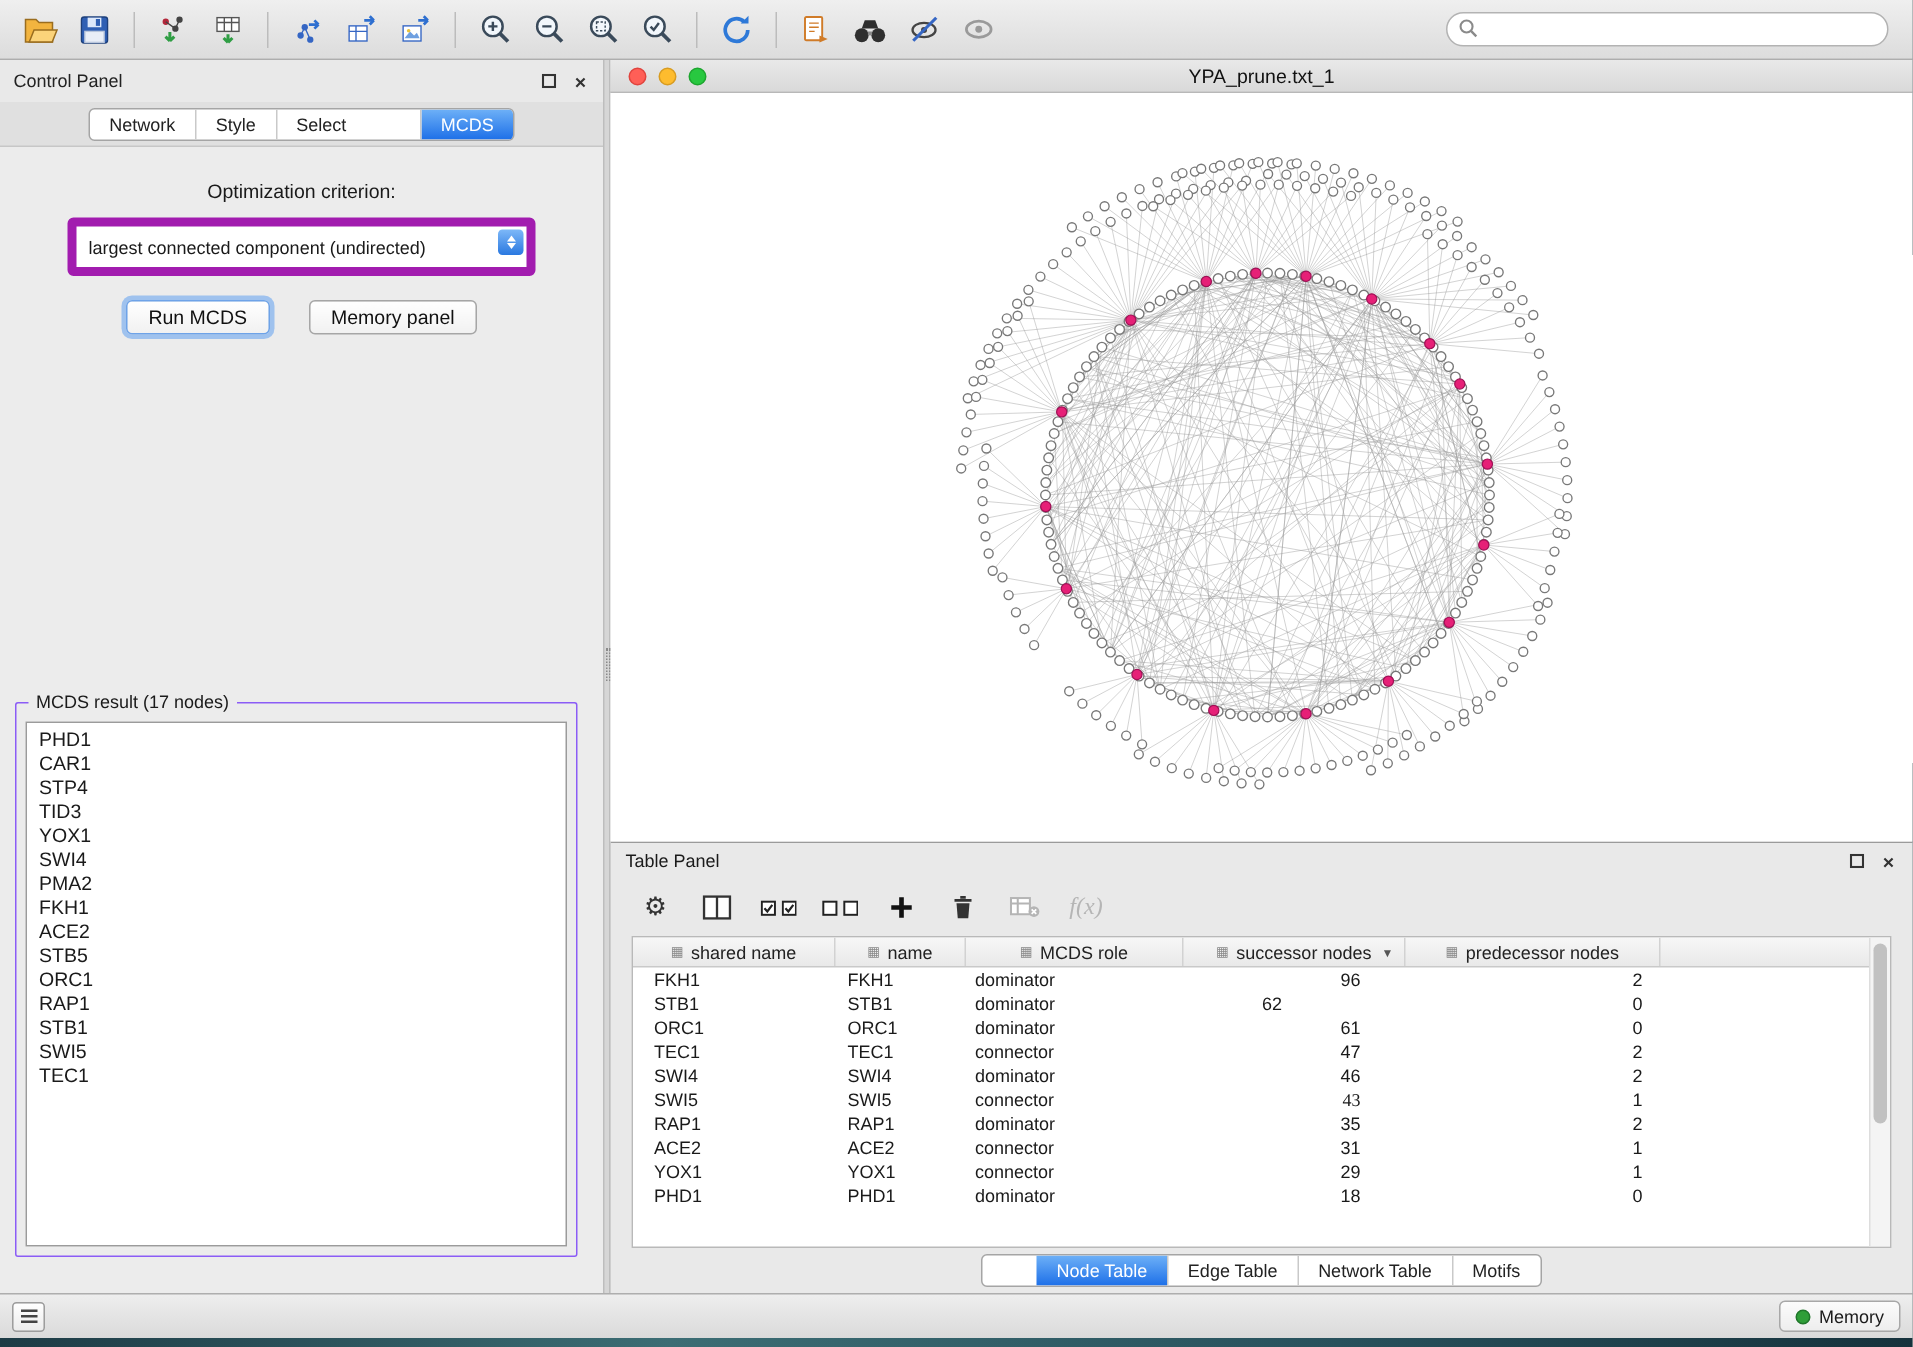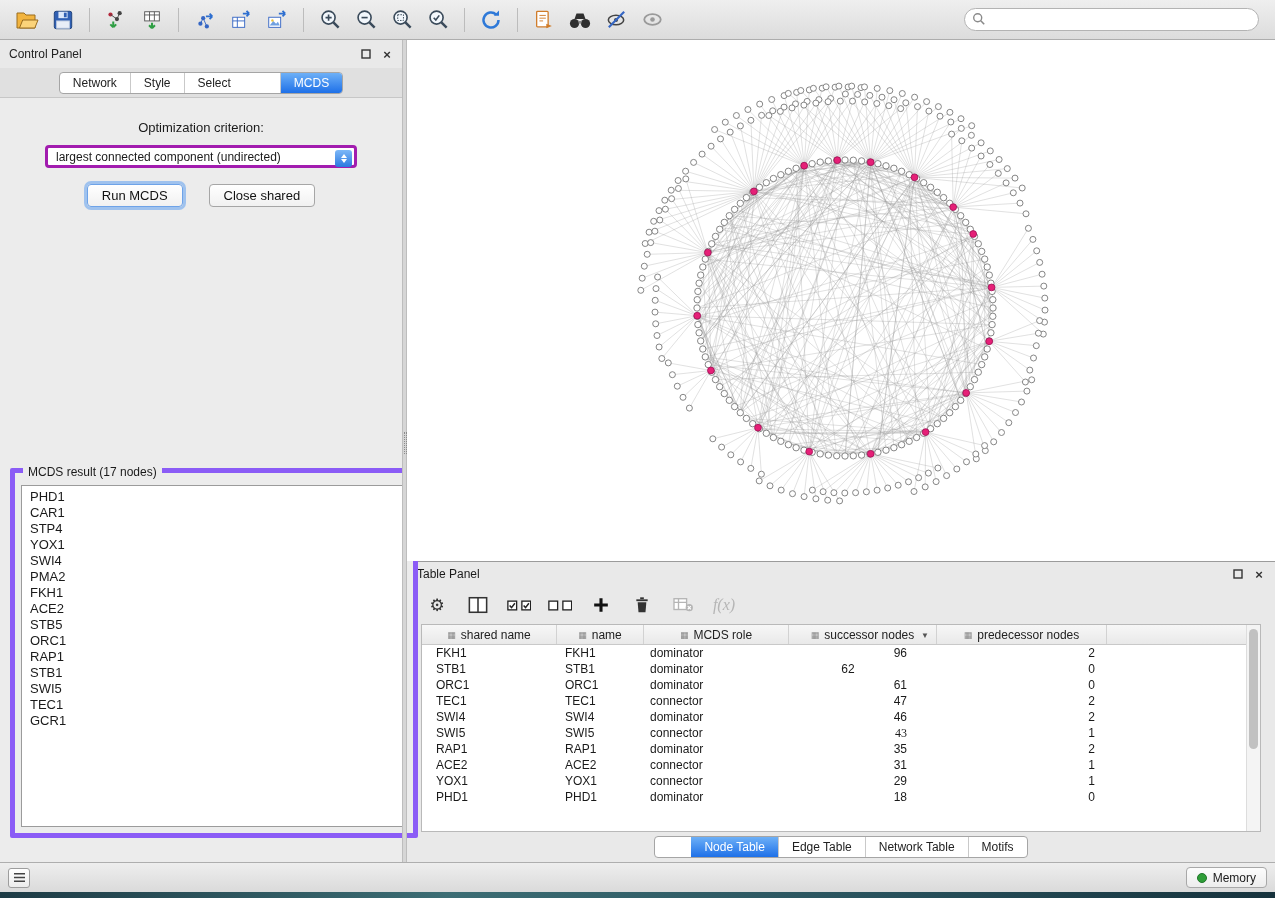--- a/index.html
+++ b/index.html
@@ -27,34 +27,34 @@
   .win-btn { width:12px; height:12px; display:flex; align-items:center; justify-content:center; font-size:13px; font-weight:bold; color:#333; cursor:default; }
   .cp-tabs-row { height:30px; flex:none; display:flex; justify-content:center; align-items:center;
                  background:#e0e0e0; border-bottom:1px solid #c7c7c7; }
   .seg { display:inline-flex; background:#fff; border:1px solid #a5a5a5; border-radius:4px; overflow:hidden; }
   .seg button { border:none; background:transparent; padding:3px 13px; font-size:12px; font-family:inherit;
                 border-left:1px solid #c9c9c9; color:#222; cursor:default; }
   .seg button:first-child { border-left:none; }
   .seg button.selected { background:linear-gradient(#6db0f7,#1e70e8); color:#fff;margin-left:36px; }
   .cp-content { flex:1; position:relative; background:#ececec; padding-top:12px; }
   .opt-label { text-align:center; font-size:13px; margin:10px 0 10px; }
-  .dropdown { width:312px; height:23px; margin:0 auto; background:#fff; border:3px solid #a21caf; border-radius:4px;
+  .dropdown { width:312px; height:39px; margin:0 auto; background:#fff; border:6px solid #a21caf; border-radius:4px;
               position:relative; display:flex; align-items:center; font-size:12px; padding-left:8px; cursor:default; }
   .dd-stepper { position:absolute; right:2px; top:2px; width:17px; height:17px; border-radius:3px;
                 background:linear-gradient(#7db8f8,#2a78e0); display:flex; flex-direction:column;
                 align-items:center; justify-content:center; gap:1px; }
   .dd-stepper i { display:block; width:0; height:0; border-left:3.5px solid transparent; border-right:3.5px solid transparent; }
   .dd-stepper i.up { border-bottom:4px solid #fff; }
   .dd-stepper i.dn { border-top:4px solid #fff; }
   .cp-buttons { display:flex; justify-content:center; gap:26px; margin-top:16px; }
   .btn { height:23px; padding:0 14px; font-size:13px; font-family:inherit; background:linear-gradient(#ffffff,#f1f1f1);
          border:1px solid #a6a6a6; border-radius:4px; cursor:default; color:#111; }
   .btn.focus-ring { border-color:#6ea3e8; box-shadow:0 0 0 3px rgba(96,160,240,0.55); }
-  .result-box { position:absolute; left:10px; top:370px; width:408px; height:370px;
-                border:5px solid #8b5cf6; border-radius:2px; background:#ececec; }
+  .result-box { position:absolute; left:10px; top:370px; width:375px; height:370px;
+                border:1px solid #8b5cf6; border-radius:2px; background:#ececec; }
   .result-legend { position:absolute; top:-8px; left:8px; background:#ececec; padding:0 5px; font-size:12px; }
   .result-list { position:absolute; left:6px; right:6px; top:12px; bottom:6px; background:#fff;
                  border:1px solid #9b9b9b; overflow:hidden; padding:3px 0; }
   .result-item { font-size:13px; line-height:16px; padding-left:8px; cursor:default; }
 
   
   .splitter { width:5px; flex:none; background:#d6d6d6; border-left:1px solid #bdbdbd; border-right:1px solid #bdbdbd; position:relative; cursor:col-resize; }
   .splitter::after { content:""; position:absolute; top:392px; left:1px; width:1px; height:22px;
                      border-left:1px dotted #8a8a8a; border-right:1px dotted #8a8a8a; }
 
@@ -268,50 +268,58 @@
         <div class="opt-label">Optimization criterion:</div>
         <div class="dropdown">
           <span>largest connected component (undirected)</span>
           <span class="dd-stepper">
               <i class="up"></i>
               <i class="dn"></i>
             </span>
         </div>
         <div class="cp-buttons">
           <button class="btn focus-ring">Run MCDS</button>
-          <button class="btn">Close shared</button>
+          <button class="btn">Memory panel</button>
         </div>
         <div class="result-box">
           <span class="result-legend">MCDS result (17 nodes)</span>
           <div class="result-list">
               <div class="result-item">PHD1</div>
               <div class="result-item">CAR1</div>
               <div class="result-item">STP4</div>
+              <div class="result-item">TID3</div>
               <div class="result-item">YOX1</div>
               <div class="result-item">SWI4</div>
               <div class="result-item">PMA2</div>
               <div class="result-item">FKH1</div>
               <div class="result-item">ACE2</div>
               <div class="result-item">STB5</div>
               <div class="result-item">ORC1</div>
               <div class="result-item">RAP1</div>
               <div class="result-item">STB1</div>
               <div class="result-item">SWI5</div>
               <div class="result-item">TEC1</div>
-              <div class="result-item">GCR1</div>
             </div>
         </div>
       </div>
     </div>
 
     <div class="splitter"></div>
 
     <div class="right-col">
 
       <div class="net-window">
+        <div class="net-titlebar">
+          <span class="lights">
+            <span class="light red"></span>
+            <span class="light yellow"></span>
+            <span class="light green"></span>
+          </span>
+          <span class="net-title">YPA_prune.txt_1</span>
+        </div>
         <div class="net-canvas">
           <svg width="868" height="500" viewBox="0 0 868 500">
               <g stroke="#999999" stroke-width="0.65" stroke-opacity="0.45">
                 <line x1="290.2" y1="259.7" x2="462.8" y2="122.1"></line>
                 <line x1="298.3" y1="219.1" x2="317.3" y2="182.4"></line>
                 <line x1="397.0" y1="410.2" x2="536.6" y2="378.4"></line>
                 <line x1="470.9" y1="412.3" x2="405.1" y2="412.3"></line>
                 <line x1="359.3" y1="393.3" x2="536.6" y2="157.6"></line>
                 <line x1="548.4" y1="169.4" x2="405.1" y2="412.3"></line>
                 <line x1="536.6" y1="157.6" x2="304.7" y2="203.8"></line>

